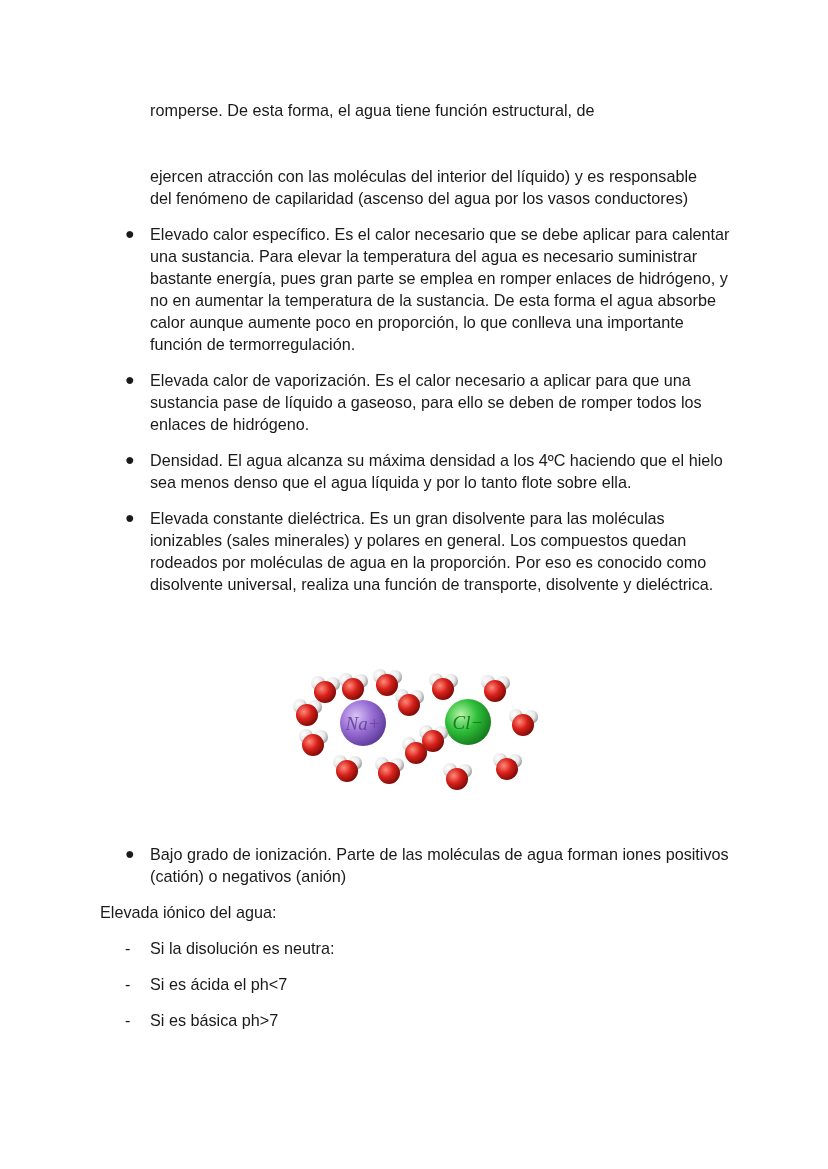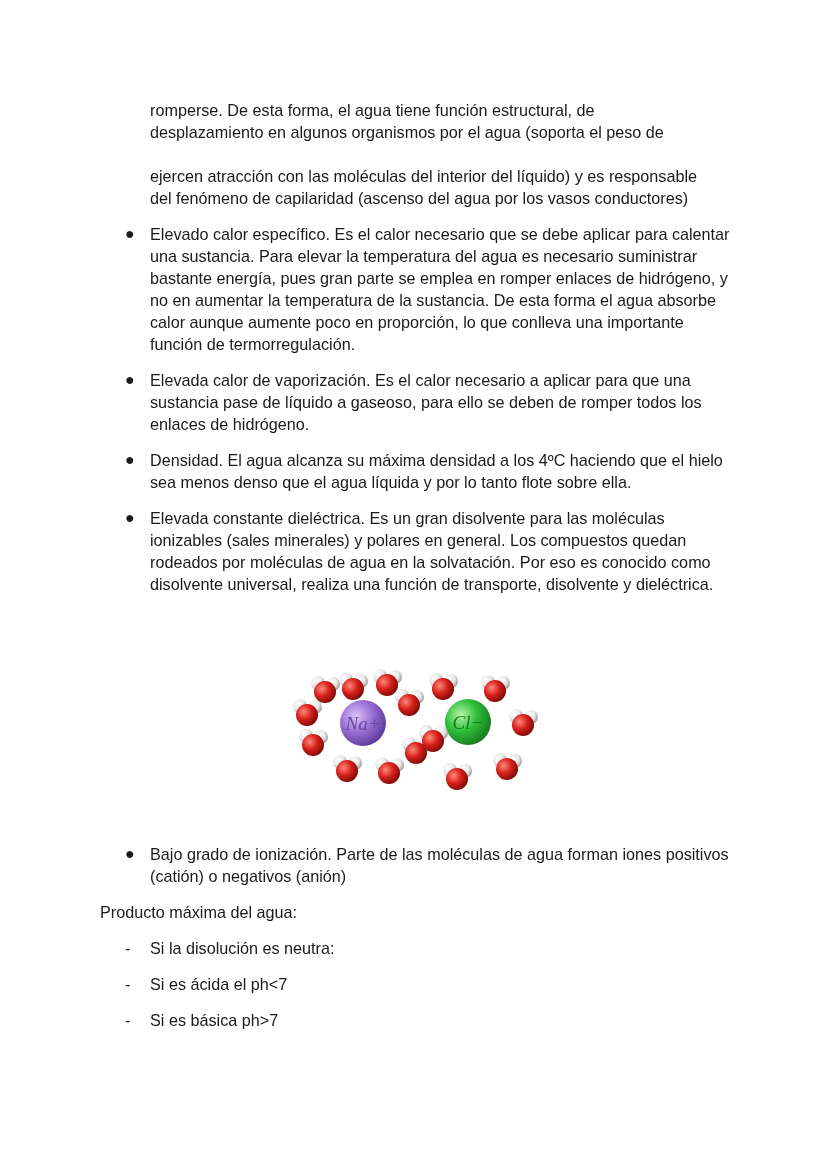--- a/index.html
+++ b/index.html
@@ -15,21 +15,21 @@
   .dash { position: absolute; left: -25px; top: 0; }
   .figure { position: absolute; left: 285px; top: 655px; width: 265px; height: 145px; font-style: italic; }
 </style>
 </head>
 <body>
 
 <div class="page">
 
   <p class="para" style="top:99px;">
     <span>romperse. De esta forma, el agua tiene función estructural, de</span><br>
-    <span>desplazamiento en algunos organismos por el agua (soporta el peso de</span><br>
+    <br>
     <br>
     <span>ejercen atracción con las moléculas del interior del líquido) y es responsable</span><br>
     <span>del fenómeno de capilaridad (ascenso del agua por los vasos conductores)</span>
   </p>
 
   <div class="bullet-item" style="top:223px;">
     <span class="bullet-dot">●</span>
     <b>Elevado calor específico.</b><span> Es el calor necesario que se debe aplicar para calentar una sustancia. Para elevar la temperatura del agua es necesario suministrar bastante energía, pues gran parte se emplea en romper enlaces de hidrógeno, y no en aumentar la temperatura de la sustancia. De esta forma el agua absorbe calor aunque aumente poco en proporción, lo que conlleva una importante función de termorregulación.</span>
   </div>
 
@@ -38,21 +38,21 @@
     <b>Elevada calor de vaporización.</b><span> Es el calor necesario a aplicar para que una sustancia pase de líquido a gaseoso, para ello se deben de romper todos los enlaces de hidrógeno.</span>
   </div>
 
   <div class="bullet-item" style="top:449px;">
     <span class="bullet-dot">●</span>
     <b>Densidad.</b><span> El agua alcanza su máxima densidad a los 4ºC haciendo que el hielo sea menos denso que el agua líquida y por lo tanto flote sobre ella.</span>
   </div>
 
   <div class="bullet-item" style="top:507px;">
     <span class="bullet-dot">●</span>
-    <b>Elevada constante dieléctrica.</b><span> Es un gran disolvente para las moléculas ionizables (sales minerales) y polares en general. Los compuestos quedan rodeados por moléculas de agua en la </span><b>solvatación.</b><span> Por eso es conocido como disolvente universal, realiza una función de transporte, disolvente y dieléctrica.</span>
+    <b>Elevada constante dieléctrica.</b><span> Es un gran disolvente para las moléculas ionizables (sales minerales) y polares en general. Los compuestos quedan rodeados por moléculas de agua en la </span><b>proporción.</b><span> Por eso es conocido como disolvente universal, realiza una función de transporte, disolvente y dieléctrica.</span>
   </div>
 
   <div class="figure">
     <svg width="265" height="145" viewBox="0 0 265 145">
       <defs>
         <radialGradient id="gNa" cx="35%" cy="35%" r="70%">
           <stop offset="0" stop-color="#d9c4f5"></stop>
             <stop offset="0.5" stop-color="#9b6fd6"></stop>
             <stop offset="1" stop-color="#5c3a9a"></stop>
         </radialGradient>
@@ -101,21 +101,21 @@
       <use href="#water" x="172" y="122"></use>
       <use href="#water" x="148" y="84"></use>
     </svg>
   </div>
 
   <div class="bullet-item" style="top:843px;">
     <span class="bullet-dot">●</span>
     <b>Bajo grado de ionización.</b><span> Parte de las moléculas de agua forman iones positivos (catión) o negativos (anión)</span>
   </div>
 
-  <div class="plain" style="top:901px;">Producto máxima del agua:</div>
+  <div class="plain" style="top:901px;">Elevada iónico del agua:</div>
 
   <div class="dash-item" style="top:937px;">
     <span class="dash">-</span>
     <span>Si la disolución es neutra:</span>
   </div>
   <div class="dash-item" style="top:973px;">
     <span class="dash">-</span>
     <span>Si es ácida el ph&lt;7</span>
   </div>
   <div class="dash-item" style="top:1009px;">

